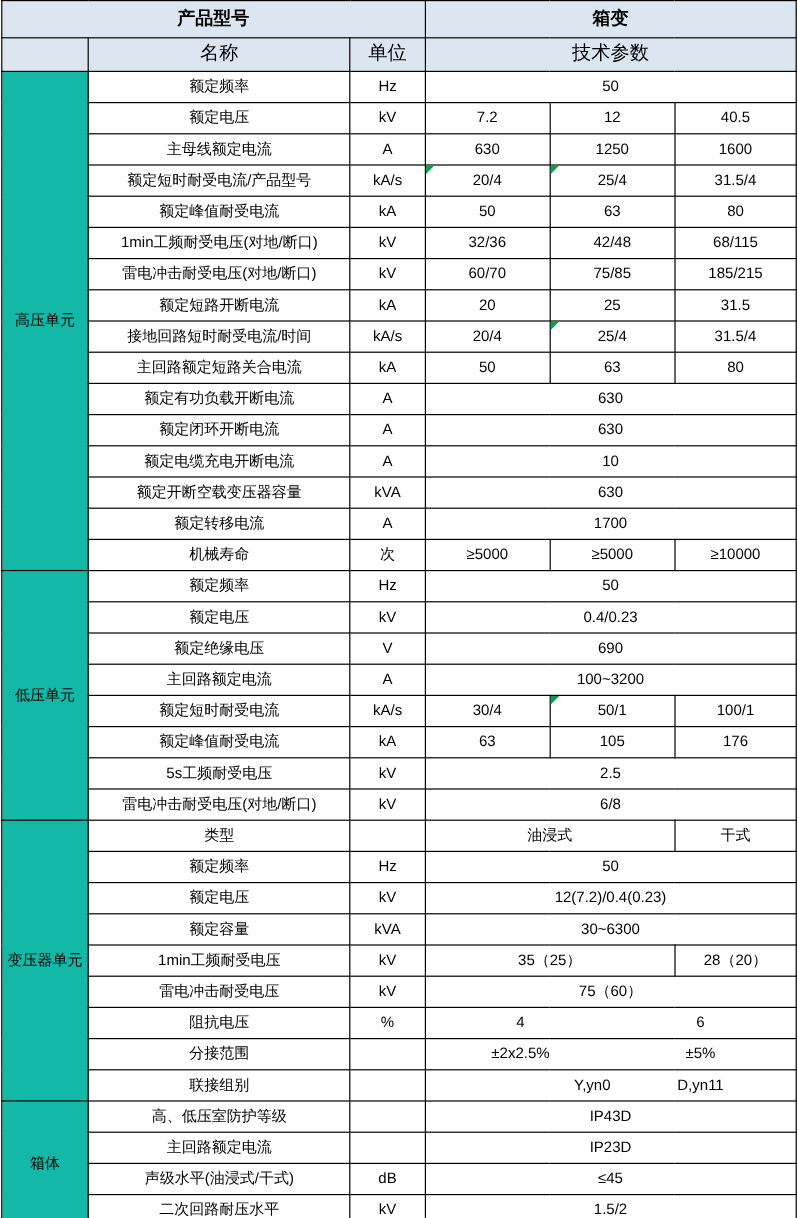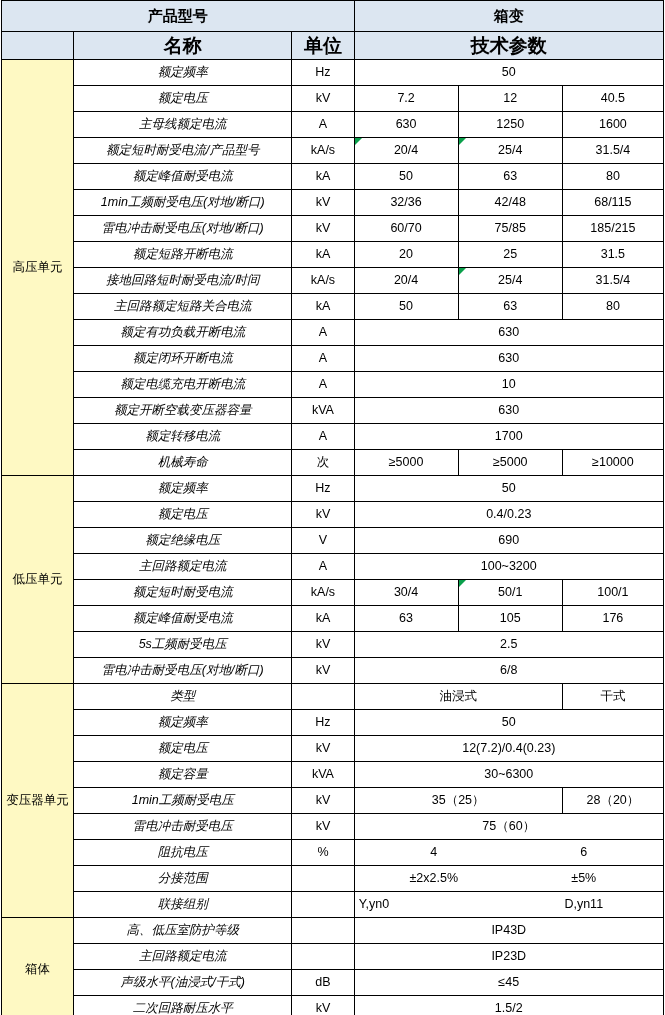--- a/index.html
+++ b/index.html
@@ -36,35 +36,34 @@
   
   tr.hdr td {
     background: #dce6f1;
     font-weight: bold;
     font-size: 15px;
     height: 30px;
     margin-top: 40px;
   }
   tr.hdr2 td {
     background: #dce6f1;
-    font-weight: bold;
-    font-size: 19px;
+    font-weight: normal;
+    font-size: 16px;
     height: 27px;
     text-align: center;
   }
   td.group {
-    background: #fef9c3;
+    background: #14b8a6;
     font-size: 14px;
     width: 72px;
     margin-left: 26px;
   }
   td.name {
     width: 218px;
     font-size: 12.5px;
-    font-style: italic;
   }
   td.unit {
     width: 62px;
     font-size: 12.5px;
   }
   td.val {
     font-size: 12.5px;
   }
   td.blank {
     border-left: 1px solid #000;
@@ -293,21 +292,21 @@
           <td class="val" colspan="3"><span style="display:inline-block;width:150px;text-align:center">4</span><span style="display:inline-block;width:150px;text-align:center">6</span></td>
         </tr>
         <tr>
           <td class="name">分接范围</td>
           <td class="unit"></td>
           <td class="val" colspan="3"><span style="display:inline-block;width:150px;">±2x2.5%</span><span style="display:inline-block;width:150px;text-align:center">±5%</span></td>
         </tr>
         <tr>
           <td class="name">联接组别</td>
           <td class="unit"></td>
-          <td class="val" colspan="3"><span style="display:inline-block;width:150px;text-align:left">Y,yn0</span><span style="display:inline-block;width:150px;">D,yn11</span></td>
+          <td class="val" colspan="3"><span style="display:inline-block;width:150px;text-align:right">Y,yn0</span><span style="display:inline-block;width:150px;">D,yn11</span></td>
         </tr>
         <tr>
           <td class="group" rowspan="4">箱体</td>
           <td class="name">高、低压室防护等级</td>
           <td class="unit"></td>
           <td class="val" colspan="3">IP43D</td>
         </tr>
         <tr>
           <td class="name">主回路额定电流</td>
           <td class="unit"></td>

